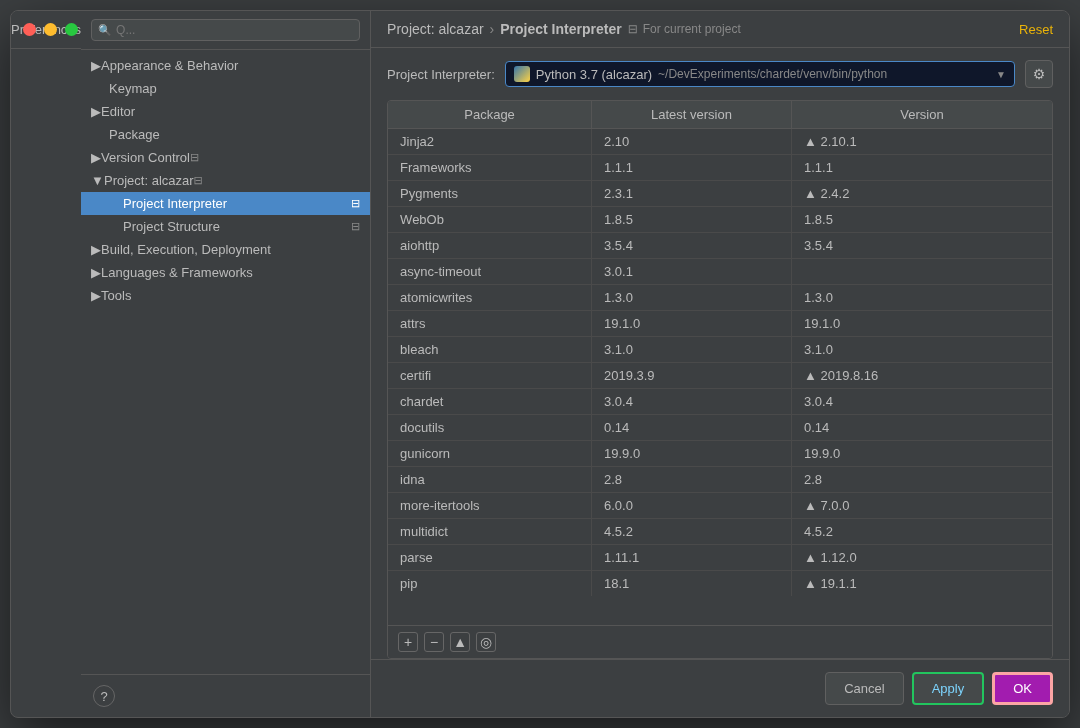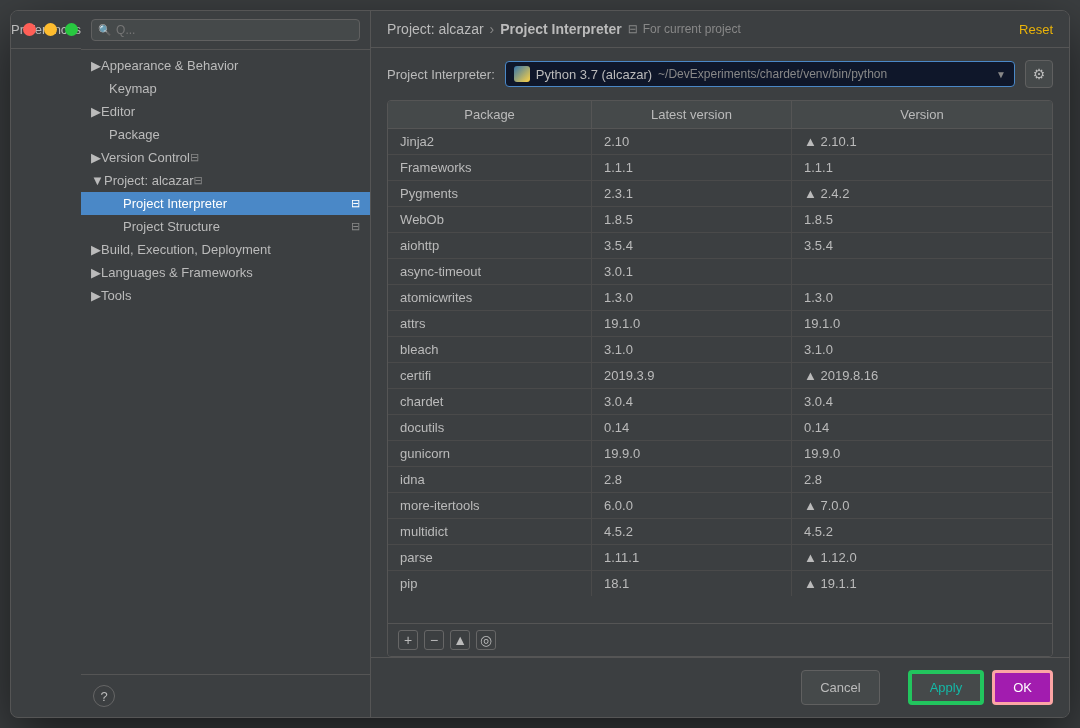--- a/index.html
+++ b/index.html
@@ -329,23 +329,22 @@
       border: none;
     }
     .btn-cancel {
       background: #45494a;
       border: 1px solid #606060;
       color: #bbbbbb;
       text-align: right;
     }
     .btn-apply {
       background: #45494a;
-      border: 4px solid #22c55e;
-      color: #14b8a6;
-      margin-left: 20px;
+      border: 2px solid #22c55e;
+      color: #7dd3fc;
     }
     .btn-ok {
       background: #a21caf;
       color: #ffffff;
       border: 3px solid #fca5a5;
     }
     .table-body::-webkit-scrollbar {
       width: 8px;
     }
     .table-body::-webkit-scrollbar-track {

